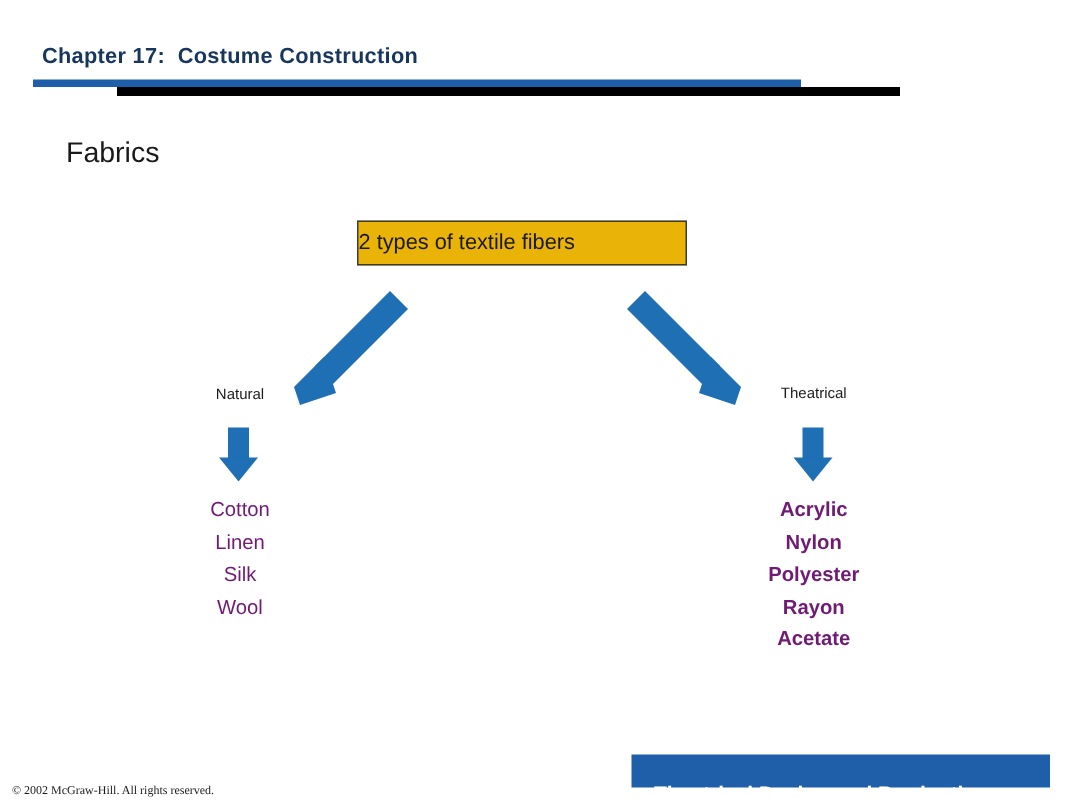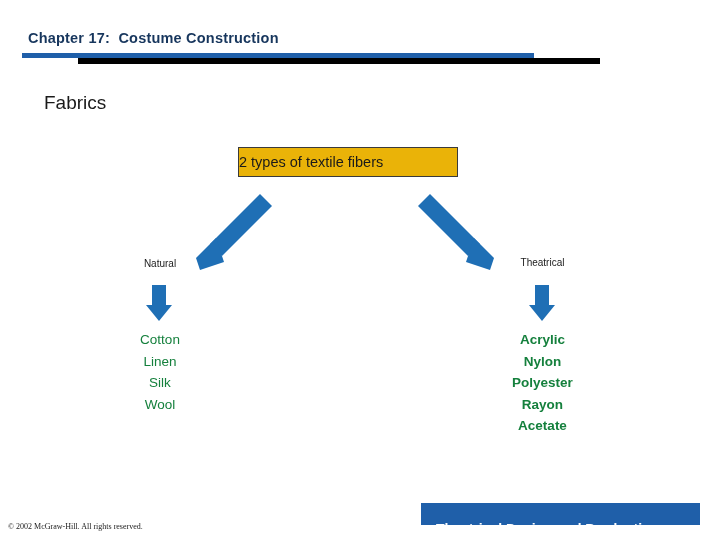--- a/index.html
+++ b/index.html
@@ -81,21 +81,21 @@
     color: #1a1a1a;
     text-align: center;
   }
   .natural-label { left: 90px; top: 258px; width: 140px; }
   .synthetic-label { left: 470px; top: 257px; width: 145px; }
 
   
   .fiber-list {
     position: absolute;
     font-size: 13.5px;
-    color: #15803d;
+    color: #701a75;
     text-align: center;
     line-height: 21.5px;
     font-weight: bold;
   }
   .natural-list { left: 90px; top: 329px; width: 140px; font-weight: normal; }
   .synthetic-list { left: 470px; top: 329px; width: 145px; }
   .fiber-list div { white-space: pre; }
 
   
   .arrow-layer {

